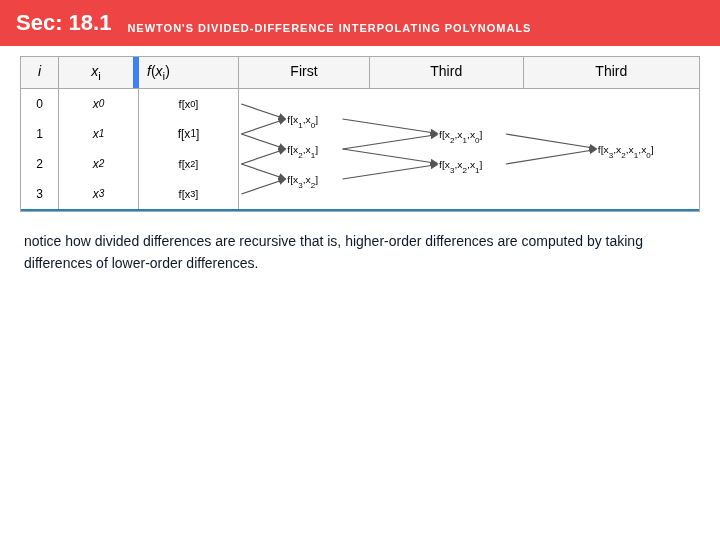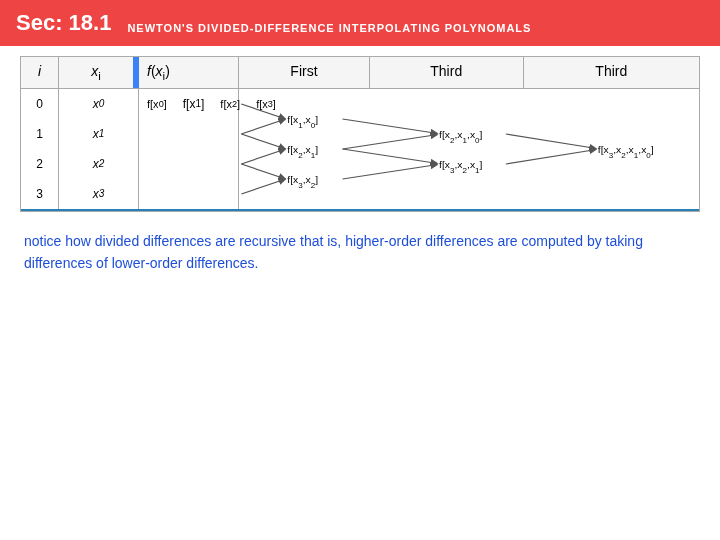--- a/index.html
+++ b/index.html
@@ -110,21 +110,21 @@
     .col-xi-data {
       width: 80px;
       border-right: 1px solid #aaa;
       display: flex;
       flex-direction: column;
     }
     .col-fxi-data {
       width: 100px;
       border-right: 1px solid #aaa;
       display: flex;
-      flex-direction: row;
+      flex-direction: column;
     }
 
     .cell {
       padding: 5px 8px;
       font-size: 12px;
       height: 30px;
       display: flex;
       align-items: center;
       justify-content: center;
     }
@@ -148,21 +148,21 @@
     }
 
     .bottom-border {
       border-top: 2px solid #2980b9;
       margin-top: 0;
     }
 
     .notice-text {
       font-size: 14px;
       line-height: 1.6;
-      color: #1d4ed8;
+      color: #0f172a;
       margin-top: 18px;
       padding: 0 4px;
     }
   </style>
 </head>
 <body>
 
 <div class="header">
   <span class="header-title">Sec: 18.1</span>
   <span class="header-subtitle">NEWTON'S DIVIDED-DIFFERENCE INTERPOLATING POLYNOMALS</span>

